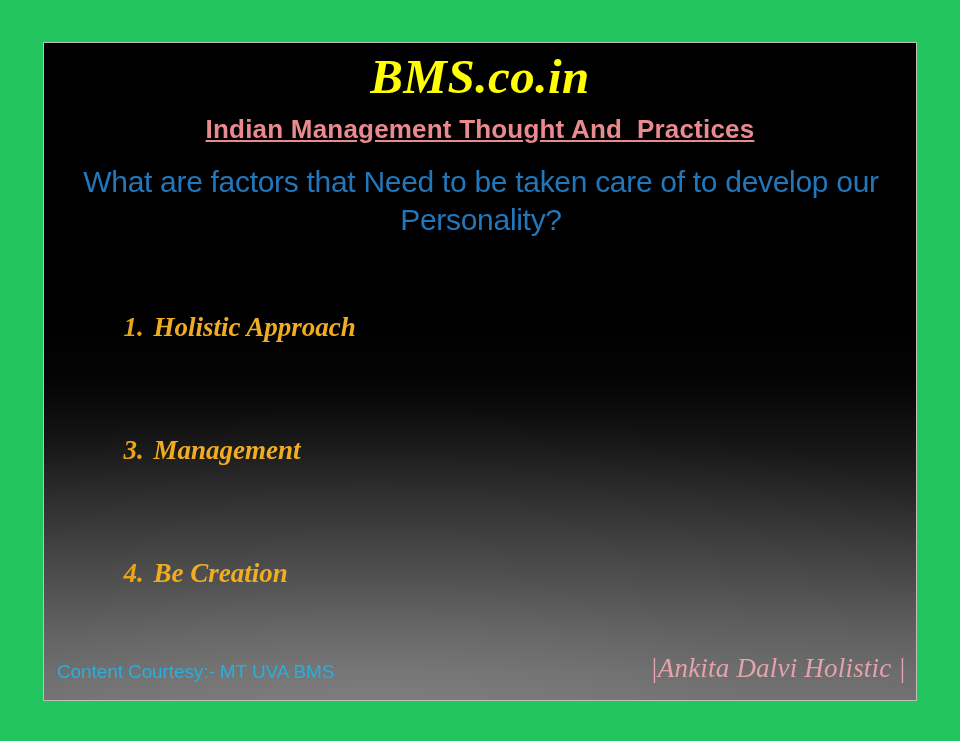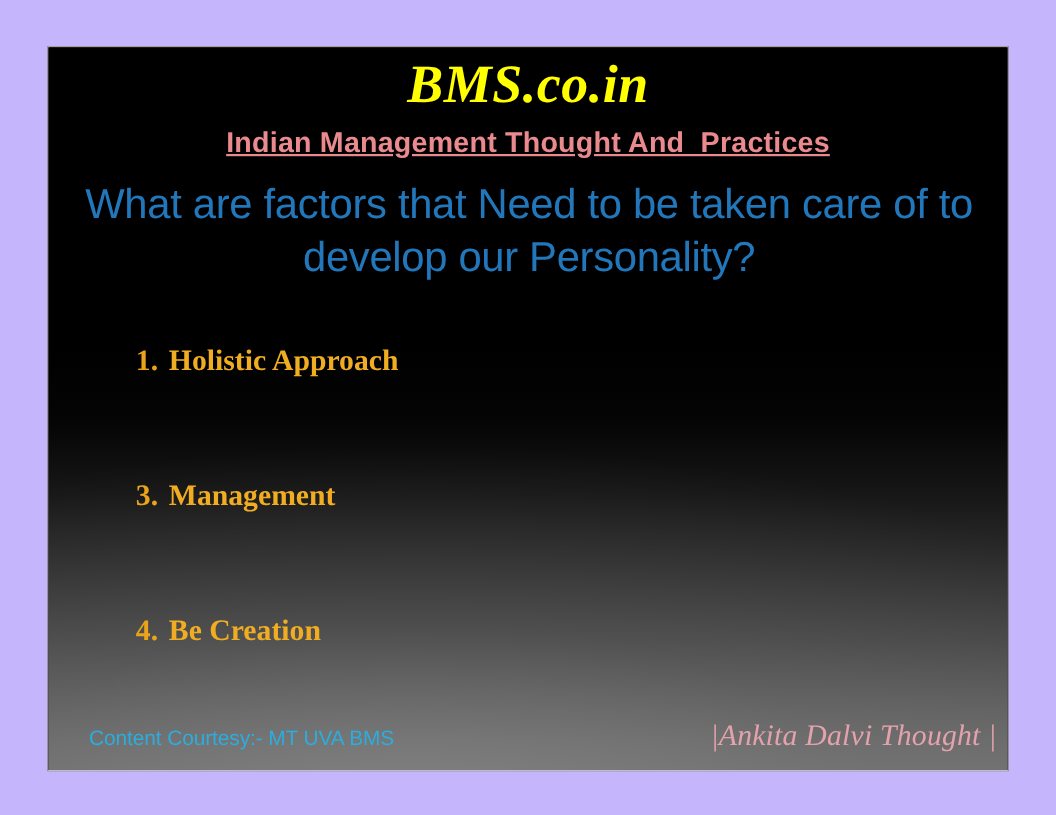--- a/index.html
+++ b/index.html
@@ -12,21 +12,21 @@
     overflow: hidden;
   }
   body {
     font-family: "Liberation Sans", sans-serif;
   }
 
   #page {
     position: relative;
     width: 960px;
     height: 741px;
-    background: #c4b5fd;
+    background: #22c55e;
   }
 
   
   #slide {
     position: absolute;
     left: 43px;
     top: 42px;
     width: 874px;
     height: 659px;
     border: 1px solid #bdbdbd;
@@ -103,40 +103,41 @@
 
   
   .question {
     position: absolute;
     left: 14px;
     top: 120px;
     width: 846px;
     text-align: center;
     font-family: "Liberation Sans Narrow", "Liberation Sans", sans-serif;
     font-weight: 400;
-    font-size: 38px;
+    font-size: 30px;
     line-height: 1.25;
     color: #2277bb;
     letter-spacing: -0.3px;
     white-space: pre-wrap;
   }
 
   
   .list {
     position: absolute;
     left: 12px;
     top: 223px;
     width: 850px;
     margin: 0;
     padding: 0;
     list-style: none;
   }
   .list li {
     display: block;
     font-family: "Liberation Serif", "DejaVu Serif", serif;
+    font-style: italic;
     font-weight: 700;
     font-size: 27px;
     line-height: 41px;
     color: #eaa41a;
     white-space: pre;
   }
   .list li .num {
     display: inline-block;
     min-width: 30px;
     color: #eaa41a;
@@ -150,21 +151,20 @@
     position: absolute;
     left: 13px;
     bottom: 17px;
     font-family: "Liberation Sans Narrow", "Liberation Sans", sans-serif;
     font-weight: 400;
     font-size: 19px;
     line-height: 1.1;
     color: #2badde;
     letter-spacing: -0.1px;
     white-space: pre;
-    margin-left: 24px;
   }
   .footer-right {
     position: absolute;
     right: 10px;
     bottom: 16px;
     font-family: "Liberation Serif", "DejaVu Serif", serif;
     font-style: italic;
     font-weight: 400;
     font-size: 27px;
     line-height: 1.1;
@@ -199,17 +199,17 @@
           <span class="num">3.</span><span class="txt">Management</span>
         </li>
         <li>
           <span class="num">4.</span><span class="txt">Be Creation</span>
         </li>
 
       </ul>
 
       <div class="footer-left">Content Courtesy:- MT UVA BMS</div>
 
-      <div class="footer-right">|Ankita Dalvi Thought |</div>
+      <div class="footer-right">|Ankita Dalvi Holistic |</div>
 
     </div>
   </div>
 </div>
 
 </body></html>

